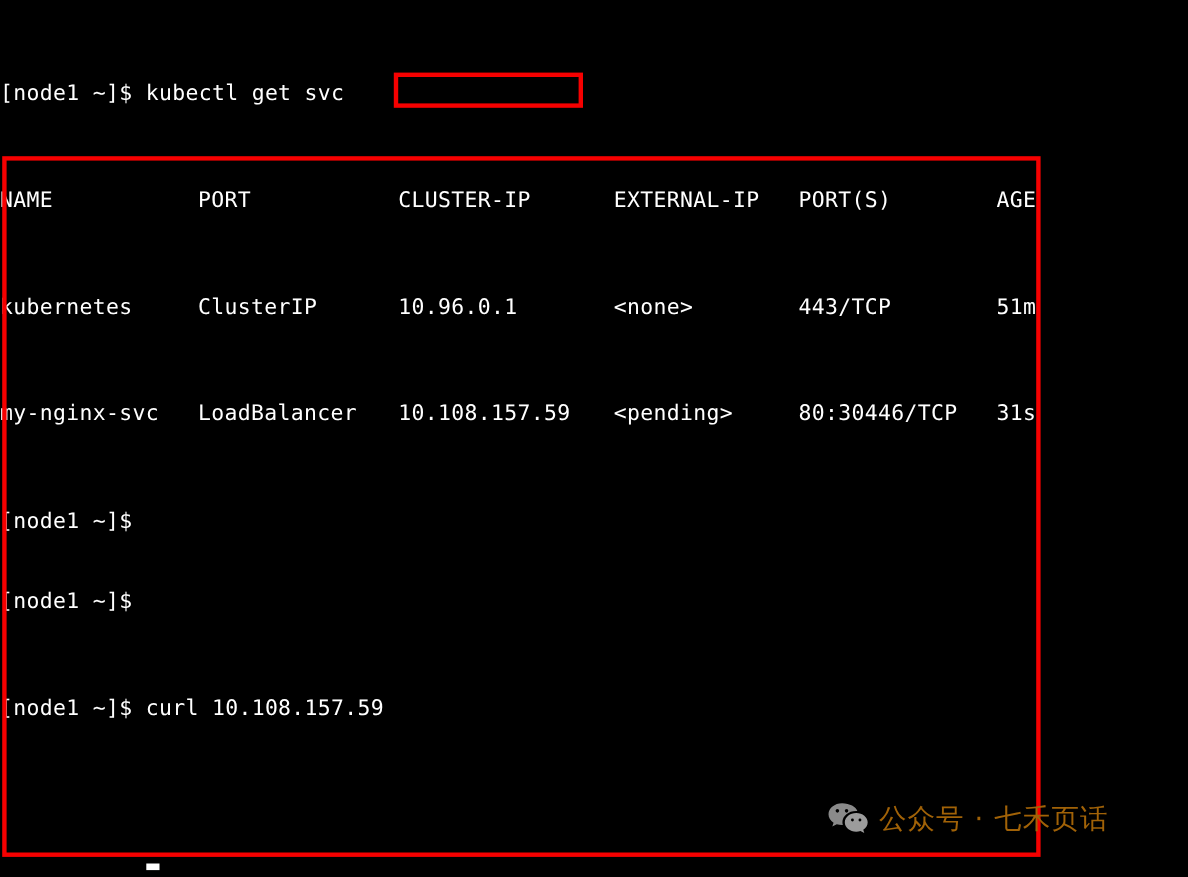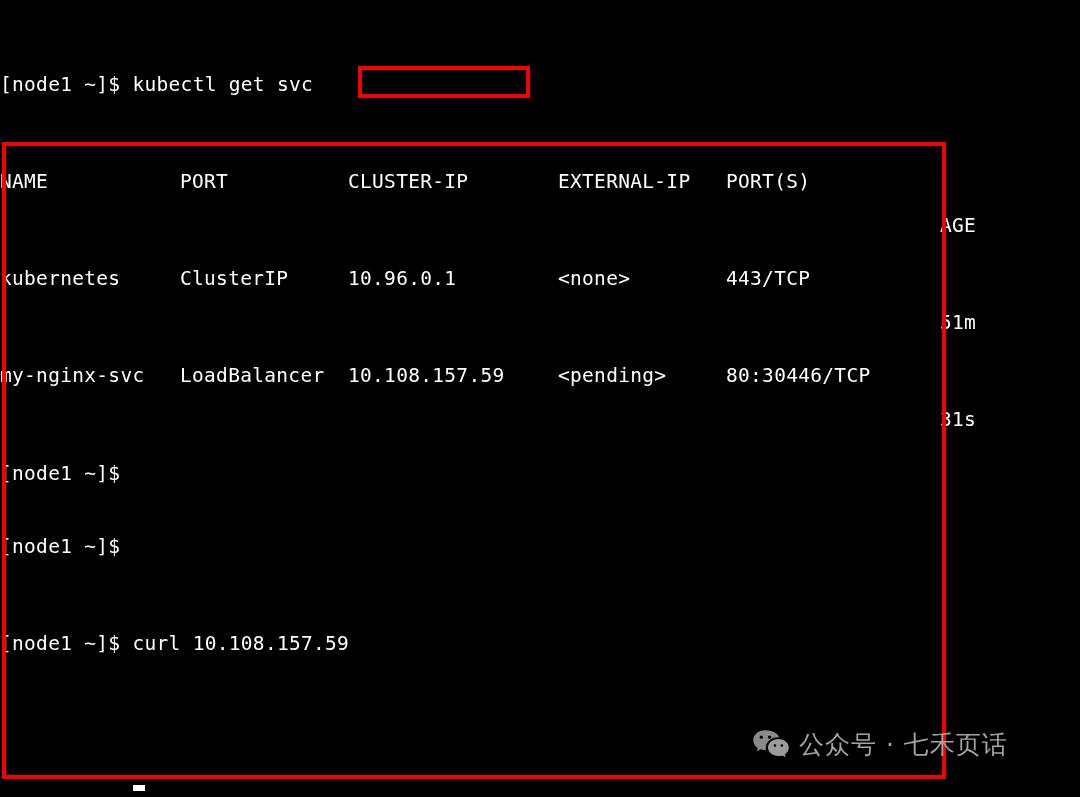--- a/index.html
+++ b/index.html
@@ -51,24 +51,24 @@
     white-space: pre;
     padding-left: 30px;
   }
   .svcrow span {
     position: absolute;
     top: 0;
     white-space: pre;
   }
   .c-name { left: 0px; }
   .c-type { left: 180px; }
-  .c-cip  { left: 348px; text-align: center; }
+  .c-cip  { left: 362px; text-align: center; }
   .c-eip  { left: 558px; }
   .c-port { left: 726px; }
-  .c-age  { left: 940px; margin-top: 44px; }
+  .c-age  { left: 906px; }
 
   
   .redbox {
     position: absolute;
     border: 4px solid #f60000;
     box-sizing: border-box;
     pointer-events: none;
     background: transparent;
   }
   #box-clusterip {
@@ -102,21 +102,21 @@
     display: flex;
     align-items: center;
     gap: 9px;
     color: #888888;
     font-family: "DejaVu Sans", "Liberation Sans", sans-serif;
     font-size: 25px;
     line-height: 1;
     white-space: nowrap;
   }
   #watermark .wm-text {
-    color: #a3a3a3;
+    color: #a16207;
     letter-spacing: 1px;
   }
   .wechat-icon {
     display: block;
     width: 38px;
     height: 30px;
   }
 </style>
 </head>
 <body>

